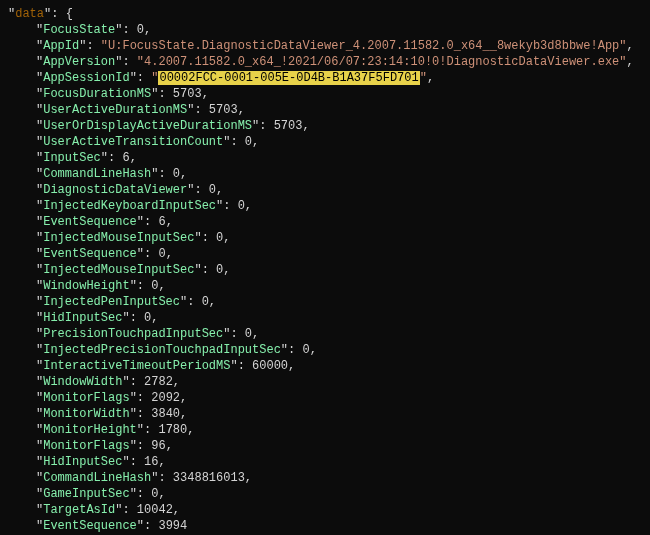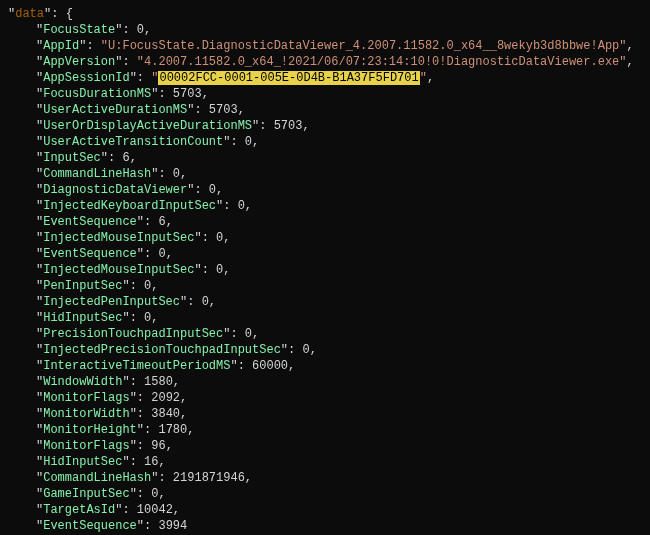--- a/index.html
+++ b/index.html
@@ -51,33 +51,33 @@
       <span class="line ind2"><span class="punct">"</span><span class="key">UserOrDisplayActiveDurationMS</span><span class="punct">"</span><span class="punct">: </span><span class="num">5703</span><span class="punct">,</span></span>
       <span class="line ind2"><span class="punct">"</span><span class="key">UserActiveTransitionCount</span><span class="punct">"</span><span class="punct">: </span><span class="num">0</span><span class="punct">,</span></span>
       <span class="line ind2"><span class="punct">"</span><span class="key">InputSec</span><span class="punct">"</span><span class="punct">: </span><span class="num">6</span><span class="punct">,</span></span>
       <span class="line ind2"><span class="punct">"</span><span class="key">CommandLineHash</span><span class="punct">"</span><span class="punct">: </span><span class="num">0</span><span class="punct">,</span></span>
       <span class="line ind2"><span class="punct">"</span><span class="key">DiagnosticDataViewer</span><span class="punct">"</span><span class="punct">: </span><span class="num">0</span><span class="punct">,</span></span>
       <span class="line ind2"><span class="punct">"</span><span class="key">InjectedKeyboardInputSec</span><span class="punct">"</span><span class="punct">: </span><span class="num">0</span><span class="punct">,</span></span>
       <span class="line ind2"><span class="punct">"</span><span class="key">EventSequence</span><span class="punct">"</span><span class="punct">: </span><span class="num">6</span><span class="punct">,</span></span>
       <span class="line ind2"><span class="punct">"</span><span class="key">InjectedMouseInputSec</span><span class="punct">"</span><span class="punct">: </span><span class="num">0</span><span class="punct">,</span></span>
       <span class="line ind2"><span class="punct">"</span><span class="key">EventSequence</span><span class="punct">"</span><span class="punct">: </span><span class="num">0</span><span class="punct">,</span></span>
       <span class="line ind2"><span class="punct">"</span><span class="key">InjectedMouseInputSec</span><span class="punct">"</span><span class="punct">: </span><span class="num">0</span><span class="punct">,</span></span>
-      <span class="line ind2"><span class="punct">"</span><span class="key">PenInputSec</span><span class="punct">"</span><span class="punct">: </span><span class="num">0</span><span class="punct">,</span></span>
+      <span class="line ind2"><span class="punct">"</span><span class="key">WindowHeight</span><span class="punct">"</span><span class="punct">: </span><span class="num">0</span><span class="punct">,</span></span>
       <span class="line ind2"><span class="punct">"</span><span class="key">InjectedPenInputSec</span><span class="punct">"</span><span class="punct">: </span><span class="num">0</span><span class="punct">,</span></span>
       <span class="line ind2"><span class="punct">"</span><span class="key">HidInputSec</span><span class="punct">"</span><span class="punct">: </span><span class="num">0</span><span class="punct">,</span></span>
       <span class="line ind2"><span class="punct">"</span><span class="key">PrecisionTouchpadInputSec</span><span class="punct">"</span><span class="punct">: </span><span class="num">0</span><span class="punct">,</span></span>
       <span class="line ind2"><span class="punct">"</span><span class="key">InjectedPrecisionTouchpadInputSec</span><span class="punct">"</span><span class="punct">: </span><span class="num">0</span><span class="punct">,</span></span>
       <span class="line ind2"><span class="punct">"</span><span class="key">InteractiveTimeoutPeriodMS</span><span class="punct">"</span><span class="punct">: </span><span class="num">60000</span><span class="punct">,</span></span>
-      <span class="line ind2"><span class="punct">"</span><span class="key">WindowWidth</span><span class="punct">"</span><span class="punct">: </span><span class="num">1580</span><span class="punct">,</span></span>
+      <span class="line ind2"><span class="punct">"</span><span class="key">WindowWidth</span><span class="punct">"</span><span class="punct">: </span><span class="num">2782</span><span class="punct">,</span></span>
       <span class="line ind2"><span class="punct">"</span><span class="key">MonitorFlags</span><span class="punct">"</span><span class="punct">: </span><span class="num">2092</span><span class="punct">,</span></span>
       <span class="line ind2"><span class="punct">"</span><span class="key">MonitorWidth</span><span class="punct">"</span><span class="punct">: </span><span class="num">3840</span><span class="punct">,</span></span>
       <span class="line ind2"><span class="punct">"</span><span class="key">MonitorHeight</span><span class="punct">"</span><span class="punct">: </span><span class="num">1780</span><span class="punct">,</span></span>
       <span class="line ind2"><span class="punct">"</span><span class="key">MonitorFlags</span><span class="punct">"</span><span class="punct">: </span><span class="num">96</span><span class="punct">,</span></span>
       <span class="line ind2"><span class="punct">"</span><span class="key">HidInputSec</span><span class="punct">"</span><span class="punct">: </span><span class="num">16</span><span class="punct">,</span></span>
-      <span class="line ind2"><span class="punct">"</span><span class="key">CommandLineHash</span><span class="punct">"</span><span class="punct">: </span><span class="num">2191871946</span><span class="punct">,</span></span>
+      <span class="line ind2"><span class="punct">"</span><span class="key">CommandLineHash</span><span class="punct">"</span><span class="punct">: </span><span class="num">3348816013</span><span class="punct">,</span></span>
       <span class="line ind2"><span class="punct">"</span><span class="key">GameInputSec</span><span class="punct">"</span><span class="punct">: </span><span class="num">0</span><span class="punct">,</span></span>
       <span class="line ind2"><span class="punct">"</span><span class="key">TargetAsId</span><span class="punct">"</span><span class="punct">: </span><span class="num">10042</span><span class="punct">,</span></span>
       <span class="line ind2"><span class="punct">"</span><span class="key">EventSequence</span><span class="punct">"</span><span class="punct">: </span><span class="num">3994</span></span>
     </div>
 
   <span class="line ind1">
     
   </span>
 
 </div>

